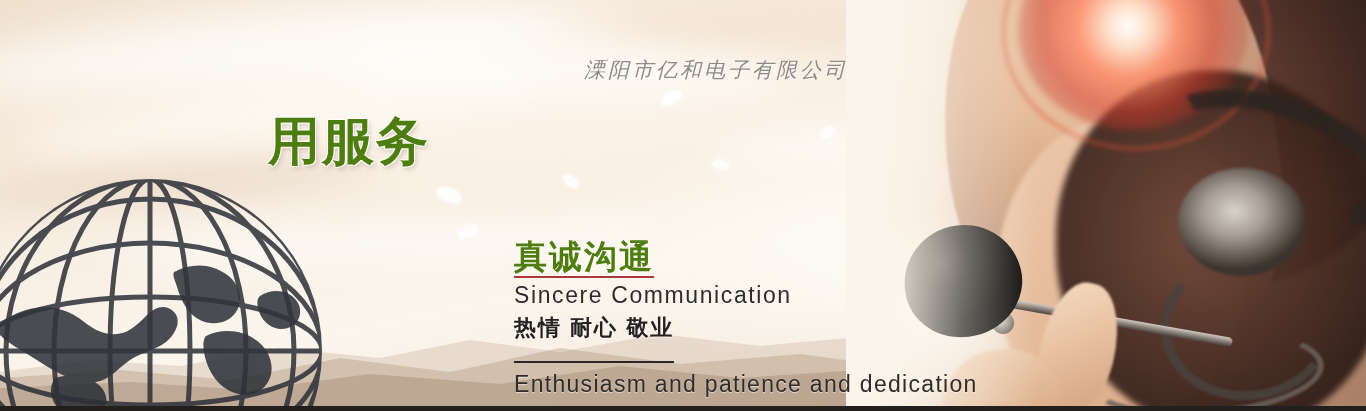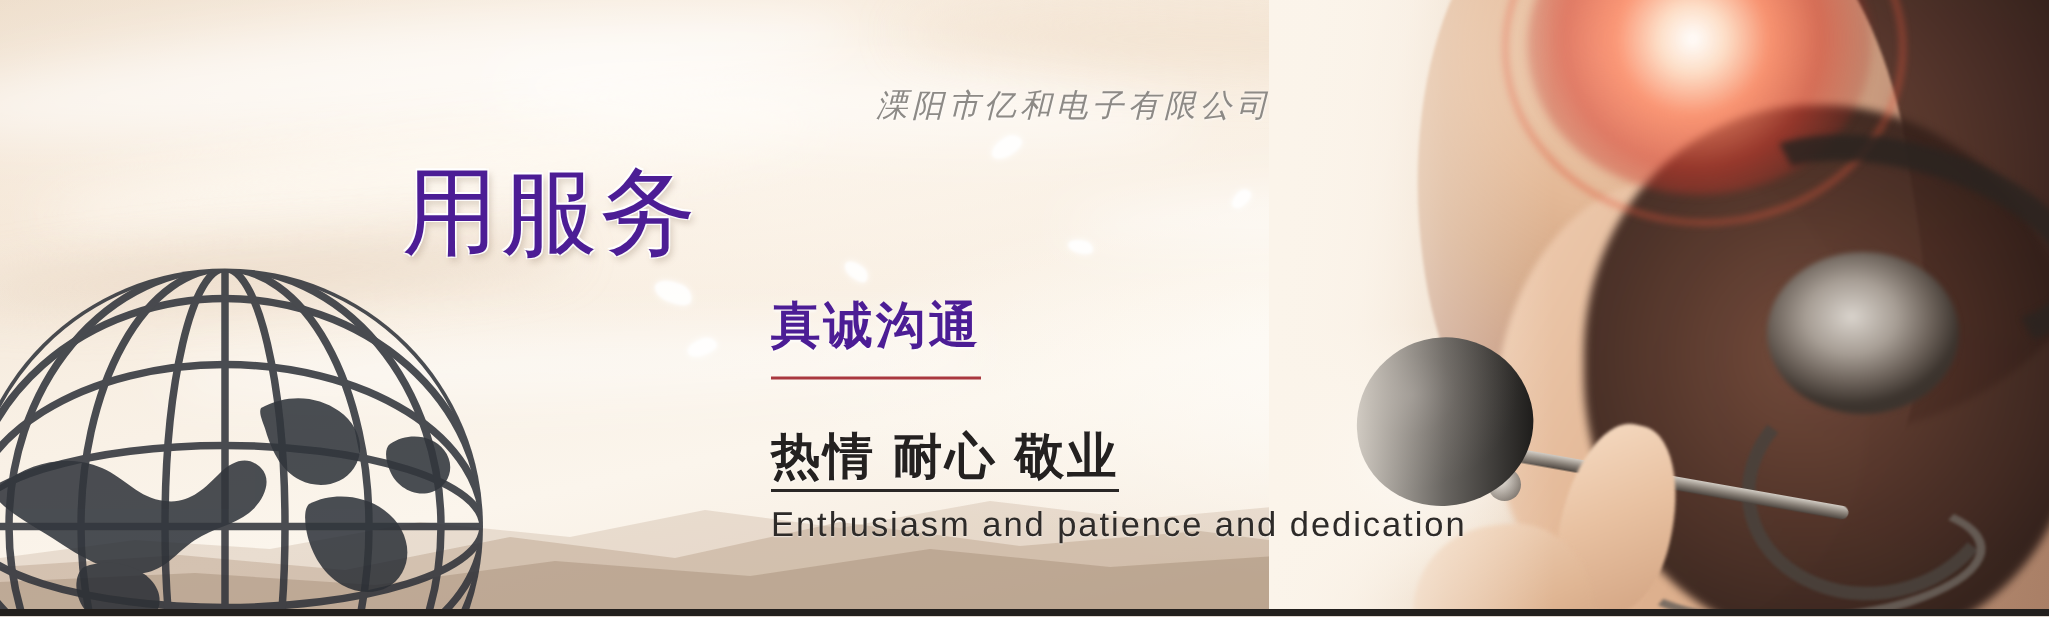--- a/index.html
+++ b/index.html
@@ -225,62 +225,63 @@
     text-shadow:0 1px 2px rgba(255,255,255,.8);
     white-space:nowrap;
   }
 
   .headline{
     position:absolute; left:252px; top:100px;
     display:flex; align-items:center;
     white-space:nowrap;
   }
   .hl-part{
-    font-size:64px; font-weight:400; letter-spacing:2px;
-    color:#4c1d95; line-height:82px;
+    font-size:52px; font-weight:700; letter-spacing:2px;
+    color:#4d7c0f; line-height:82px;
     text-shadow:
       1px 1px 0 rgba(255,255,255,.9), -1px -1px 0 rgba(255,255,255,.9),
       1px -1px 0 rgba(255,255,255,.8), -1px 1px 0 rgba(255,255,255,.8),
       2px 3px 5px rgba(120,95,70,.28);
   }
   .hl-hi{
     font-size:68px; font-weight:700; letter-spacing:2px;
     color:#ffffff; line-height:82px;
     background:#1a5ba4;
     padding:0 6px 4px 6px;
     margin:0 8px;
     display:inline-block;
     box-shadow:1px 2px 6px rgba(110,85,62,.3);
   }
 
   .slogan{ position:absolute; left:498px; top:198px; }
 
   .sl-cn-red{
     font-size:33px; font-weight:700; letter-spacing:2px;
-    color:#4c1d95;
+    color:#4d7c0f;
     border-bottom:2px solid #a9383f;
     display:inline-block;
-    padding-bottom:15px;
+    padding-bottom:0;
     line-height:38px;
     text-shadow:0 1px 2px rgba(255,255,255,.75);
+    margin-top:40px;
   }
   .sl-en{
     font-size:23px; letter-spacing:1.6px;
     color:#2e2b29;
     margin-top:4px;
     white-space:nowrap;
     text-shadow:0 1px 1px rgba(255,255,255,.6);
   }
   .sl-cn-dark{
-    font-size:33px; font-weight:700; letter-spacing:2px;
+    font-size:22px; font-weight:700; letter-spacing:2px;
     color:#242120;
     border-bottom:2px solid #2a2726;
     display:inline-block;
-    padding-bottom:3px;
-    margin-top:32px;
+    padding-bottom:14px;
+    margin-top:0;
     line-height:38px;
     text-shadow:0 1px 2px rgba(255,255,255,.7);
   }
   .sl-en2{
     font-size:23px; letter-spacing:1.3px;
     color:#2e2b29;
     margin-top:8px;
     white-space:nowrap;
     text-shadow:0 1px 1px rgba(255,255,255,.6);
   }
@@ -389,20 +390,21 @@
   <div class="copy">
 
     <div class="company">溧阳市亿和电子有限公司</div>
 
     <div class="headline">
       <span class="hl-part">用服务</span>
     </div>
 
     <div class="slogan">
       <div><span class="sl-cn-red">真诚沟通</span></div>
+      <div class="sl-en">Sincere Communication</div>
       <div><span class="sl-cn-dark">热情  耐心   敬业</span></div>
       <div class="sl-en2">Enthusiasm and patience and dedication</div>
     </div>
 
   </div>
 
   <div class="bottom-bar"></div>
 </div>
 
 </body></html>

